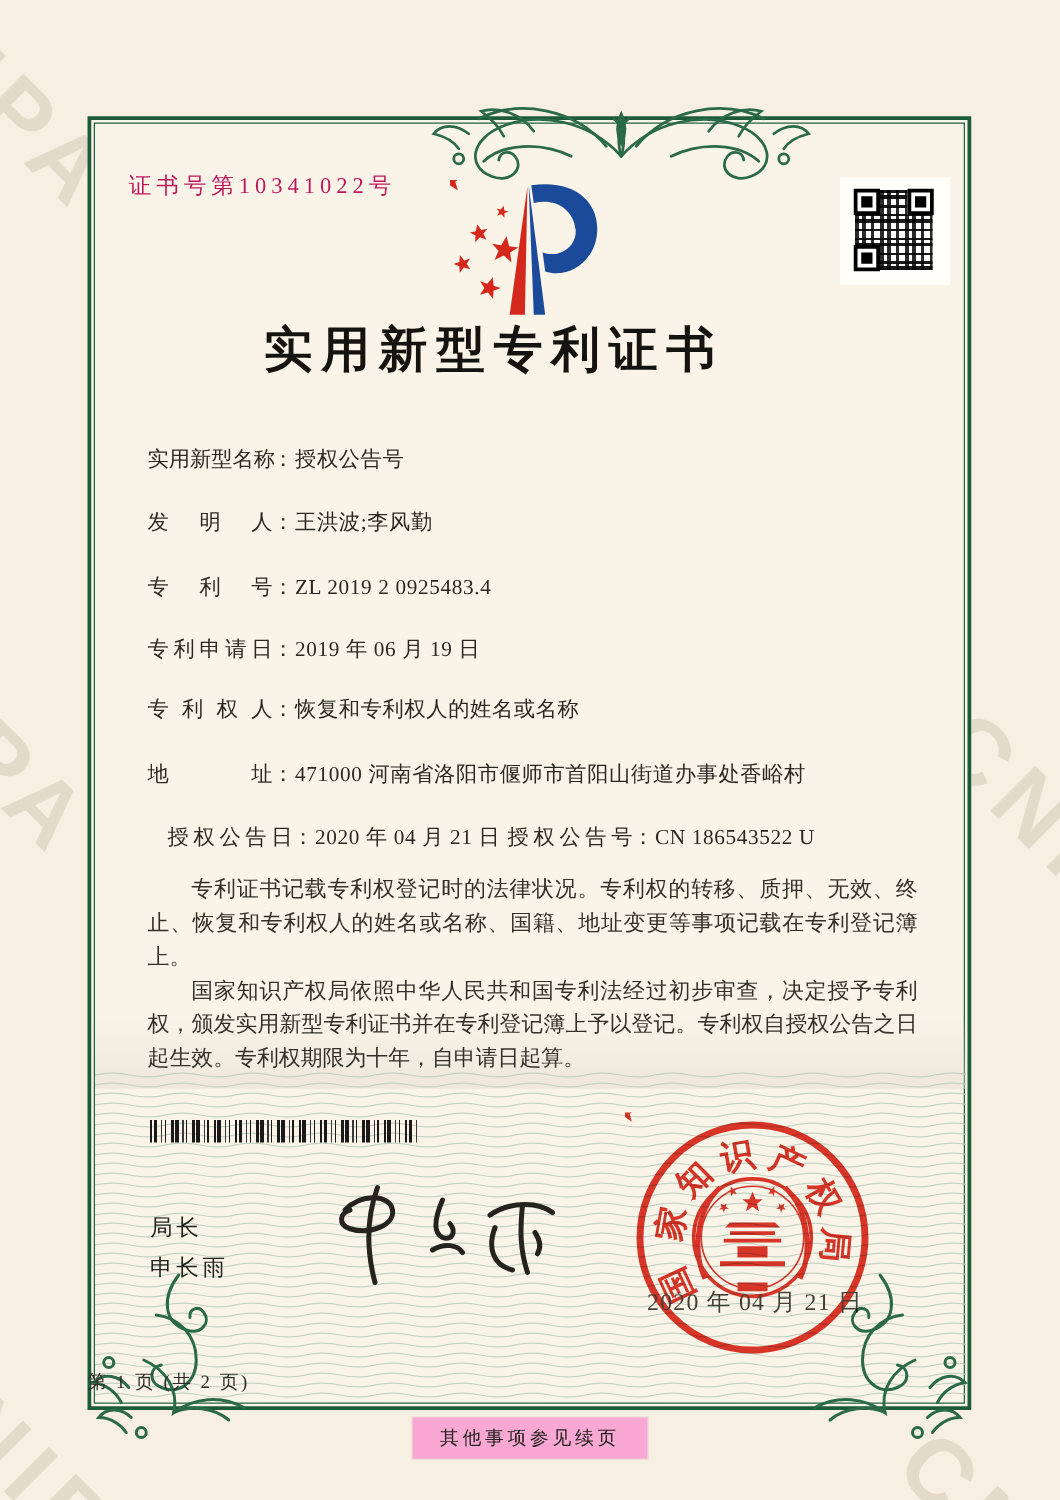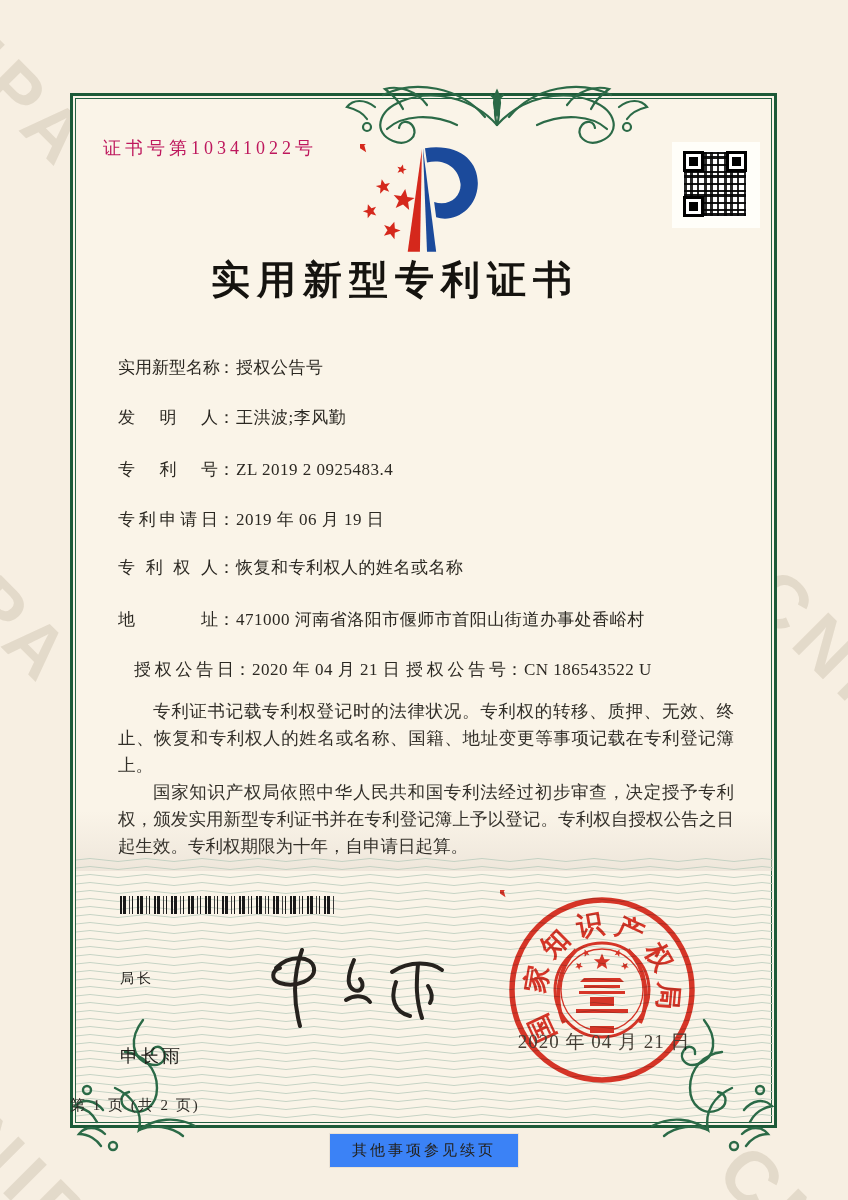--- a/index.html
+++ b/index.html
@@ -82,28 +82,28 @@
 
   
   .barcode{
     position:absolute;left:120px;top:896px;width:216px;height:18px;
     background:repeating-linear-gradient(90deg,
       #191919 0 2px,transparent 2px 3px,
       #191919 3px 6px,transparent 6px 9px,
       #3a3a3a 9px 10px,transparent 10px 12px,
       #191919 12px 13px,transparent 13px 17px);
   }
-  .director-title{position:absolute;left:120px;top:970px;font-size:14px;letter-spacing:3px;color:#23211d;}
-  .director-name{position:absolute;left:120px;top:1044px;font-size:18px;letter-spacing:3px;color:#23211d;}
+  .director-title{position:absolute;left:120px;top:970px;font-size:18px;letter-spacing:3px;color:#23211d;}
+  .director-name{position:absolute;left:120px;top:1002px;font-size:18px;letter-spacing:3px;color:#23211d;}
   .signature{position:absolute;left:250px;top:938px;width:210px;height:96px;}
   .seal{position:absolute;left:500px;top:890px;width:204px;height:204px;mix-blend-mode:multiply;}
   .page-footer{position:absolute;left:70px;top:1096px;width:707px;text-align:left;font-size:15px;letter-spacing:2px;color:#2e2b26;}
   .note-box{
     position:absolute;left:50%;top:1134px;transform:translateX(-50%);
-    background:#3b82f6;padding:7px 22px;font-size:15px;letter-spacing:3px;color:#23211d;
+    background:#f9a8d4;padding:7px 22px;font-size:15px;letter-spacing:3px;color:#23211d;
     box-shadow:0 0 0 1px rgba(210,200,185,.35);
   }
 </style>
 </head>
 <body>
 
 <div class="page">
 
   <div class="wm wm1">CNIPA</div>
   <div class="wm wm2">CNIPA</div>

